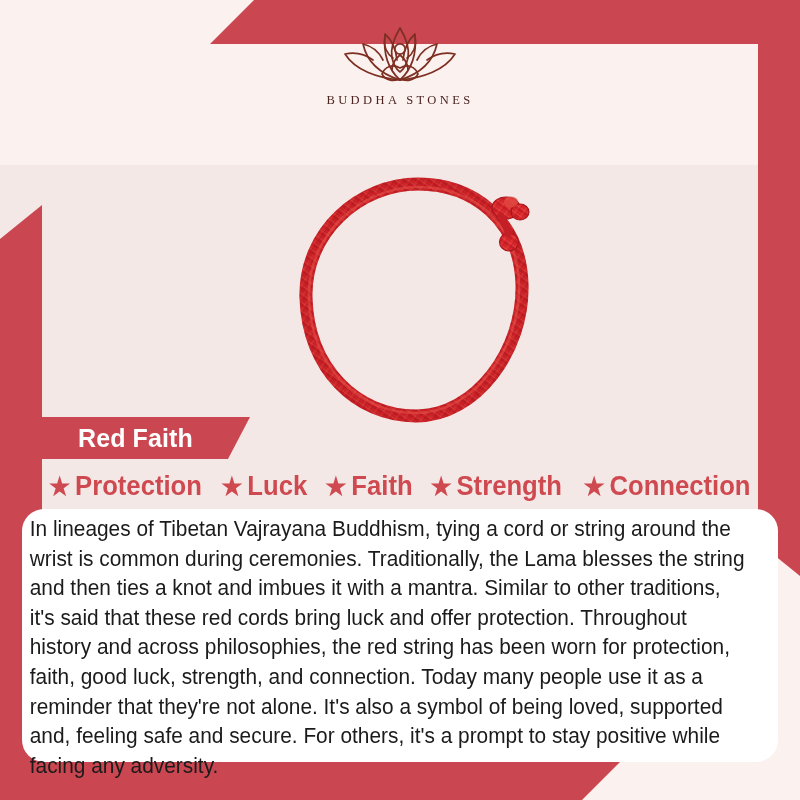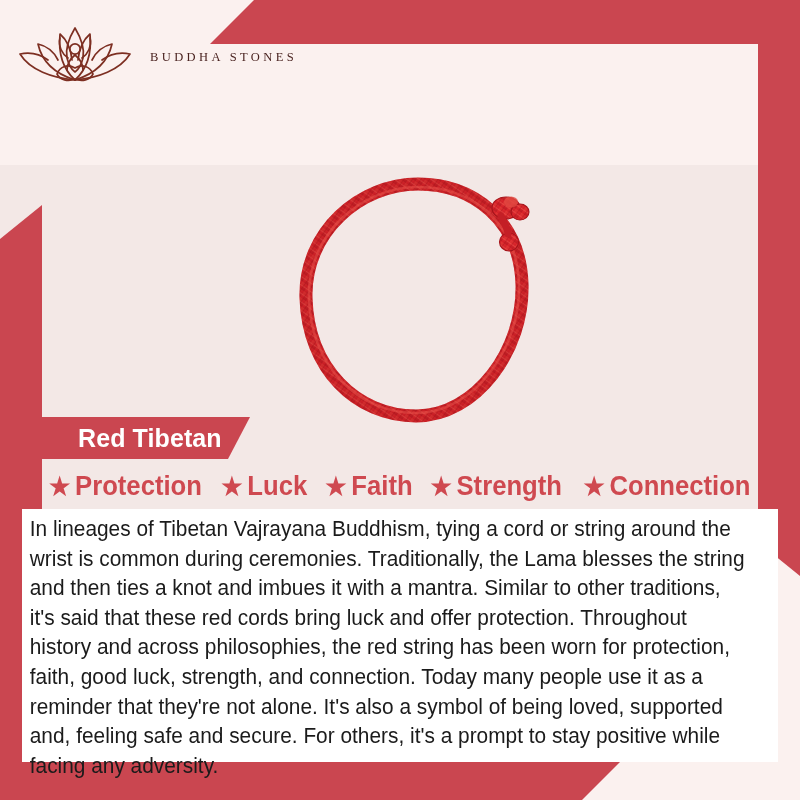--- a/index.html
+++ b/index.html
@@ -40,21 +40,21 @@
   }
   .deco-bottom{
     position:absolute;left:0;bottom:0;width:620px;height:38px;
     background:#ca4650;
     clip-path:polygon(0 0,100% 0,calc(100% - 38px) 100%,0 100%);
   }
 
   
   .logo-wrap{
     position:absolute;top:22px;left:0;width:800px;
-    display:flex;flex-direction:row;align-items:center;
+    display:flex;flex-direction:column;align-items:center;
   }
   .logo-mark{width:150px;height:66px;display:block;}
   .logo-word{
     margin-top:5px;
     font-family:"Liberation Serif", serif;
     font-size:12.5px;letter-spacing:3.4px;
     color:#4a2320;font-weight:400;
   }
 
   
@@ -106,20 +106,21 @@
     font-weight:700;font-size:27px;
     transform:scaleX(.95);
     white-space:nowrap;
   }
   .benefit .star{font-size:25px;margin-right:5px;line-height:1;}
 
   
   .copy-panel{
     position:absolute;left:22px;top:509px;width:756px;height:253px;
     background:#ffffff;
+    border-radius:22px;
   }
   .copy-text{
     margin:0;padding:6px 8px 0 8px;
     font-family:"Liberation Sans Narrow","Liberation Sans", sans-serif;
     font-size:21.5px;
     line-height:29.6px;
     color:#1b1b1b;
     font-weight:400;
     transform:scaleX(.97);
     transform-origin:left top;
@@ -202,21 +203,21 @@
         <ellipse cx="238" cy="36" rx="14" ry="11" fill="url(#braid)" stroke="#a5141b" stroke-width="1.2"></ellipse>
         <ellipse cx="252" cy="40" rx="9" ry="8" fill="url(#braid)" stroke="#a5141b" stroke-width="1.1"></ellipse>
         <ellipse cx="243" cy="30" rx="7" ry="5.5" fill="#e24a42" opacity=".8"></ellipse>
         <ellipse cx="241" cy="70" rx="9.5" ry="9" fill="url(#braid)" stroke="#a5141b" stroke-width="1.1"></ellipse>
         <path d="M233 44 C 238 54, 240 60, 240 62" stroke="#c41f26" stroke-width="7" fill="none" stroke-linecap="round"></path>
       </g>
     </svg>
   </div>
 
   <div class="ribbon">
-    <span class="ribbon-text">Red Tibetan</span>
+    <span class="ribbon-text">Red Faith</span>
   </div>
 
   <div class="benefits">
     <div class="benefit">
       <span class="star">★</span>
       <span>Protection</span>
     </div>
     <div class="benefit">
       <span class="star">★</span>
       <span>Luck</span>

